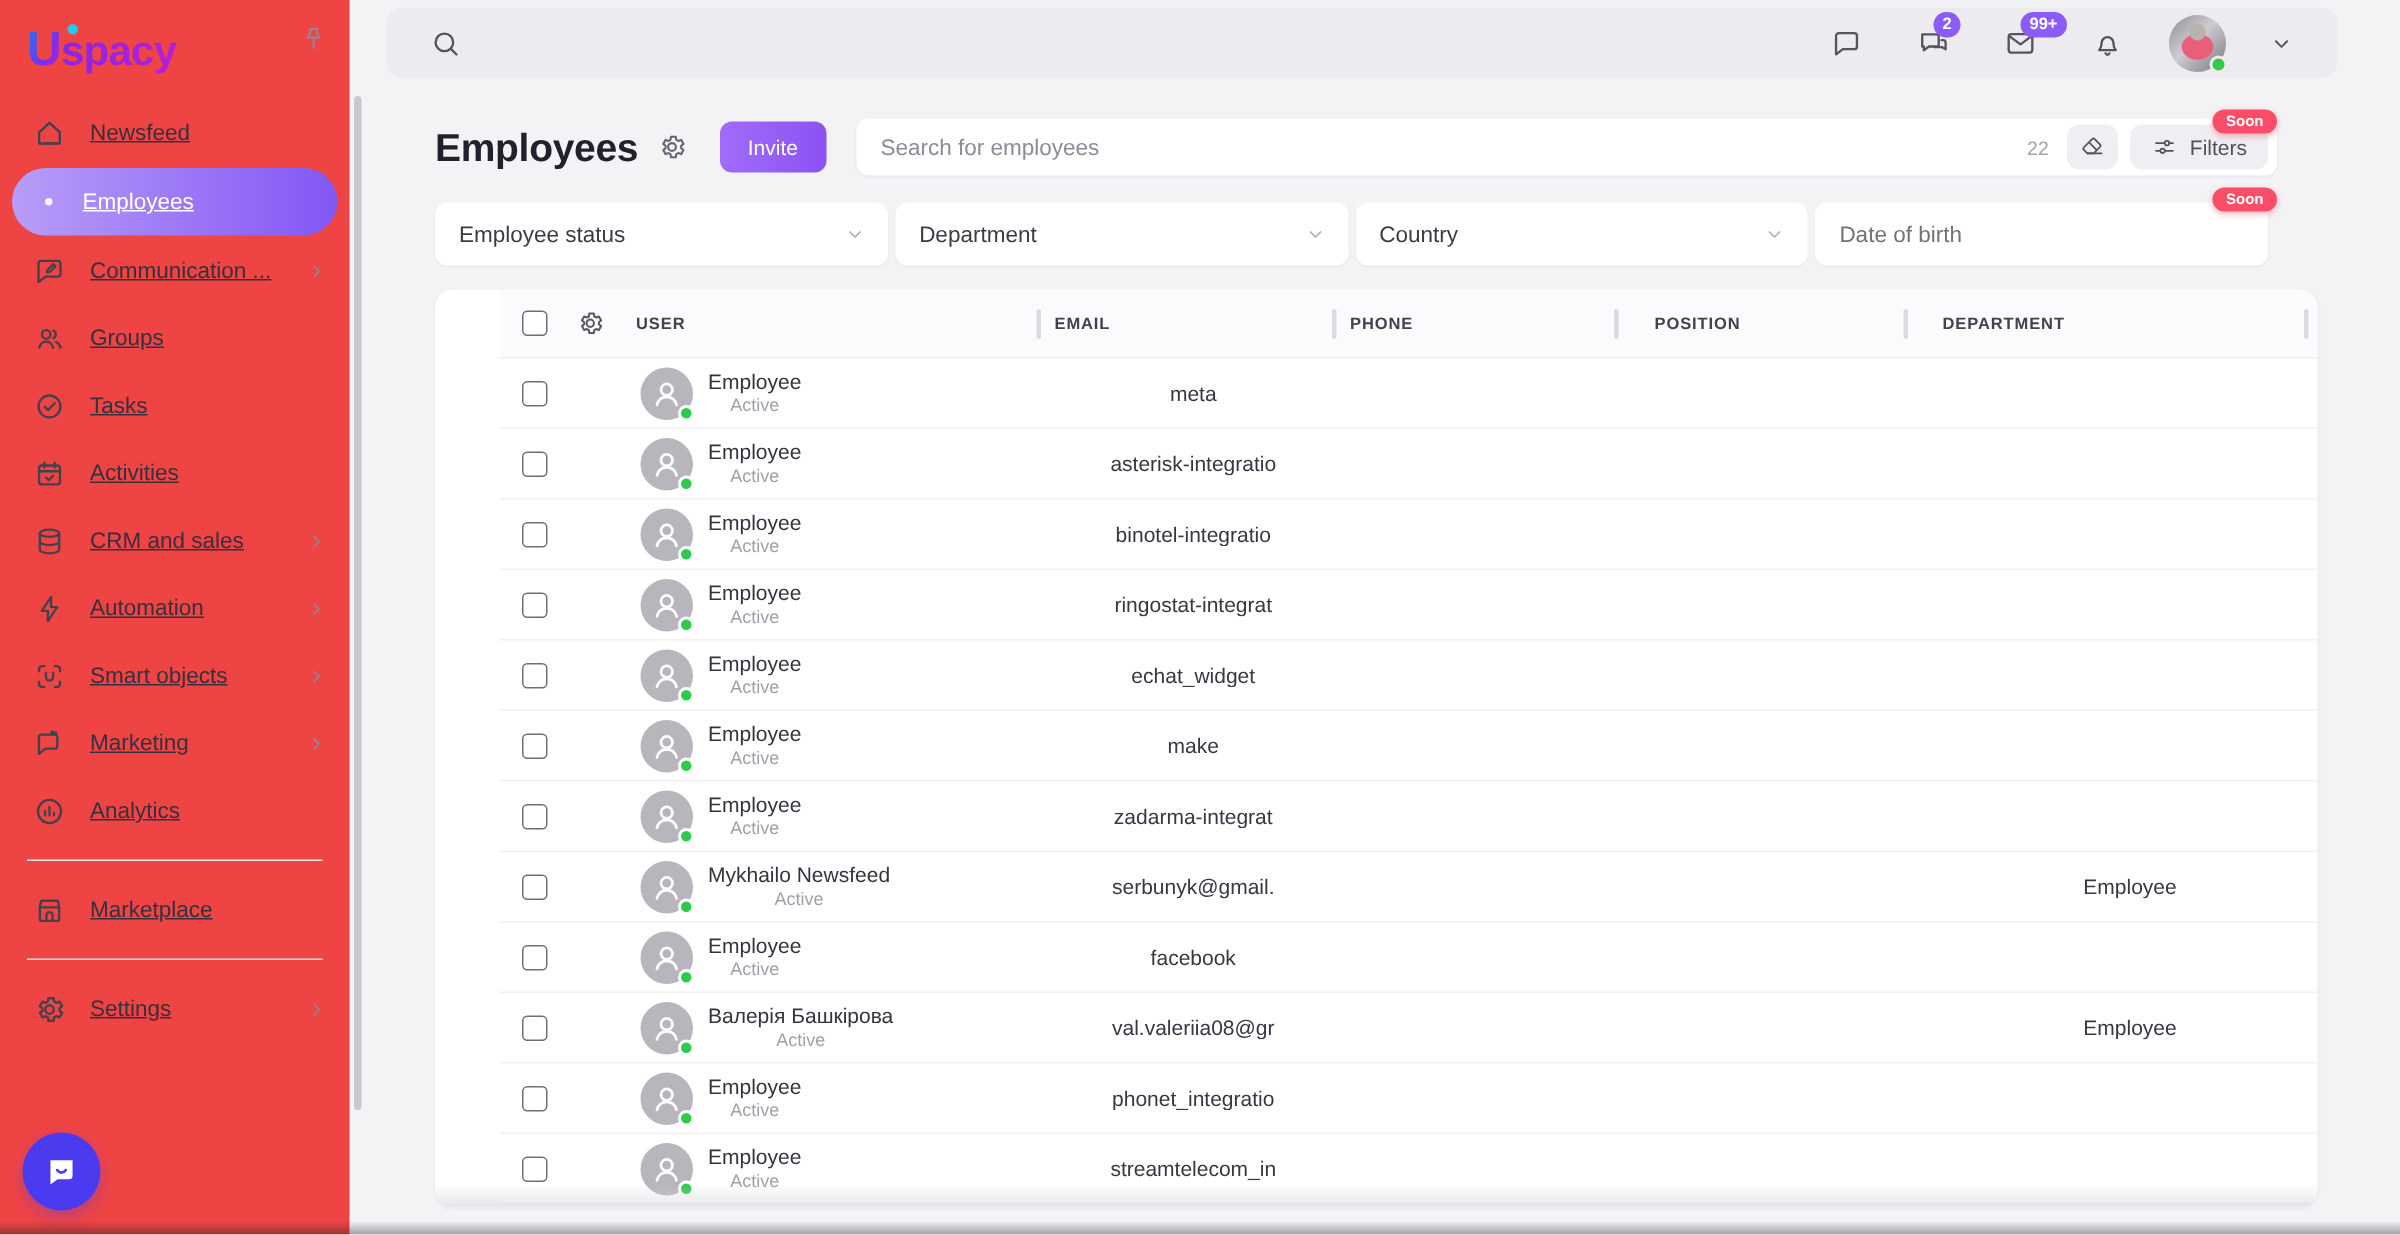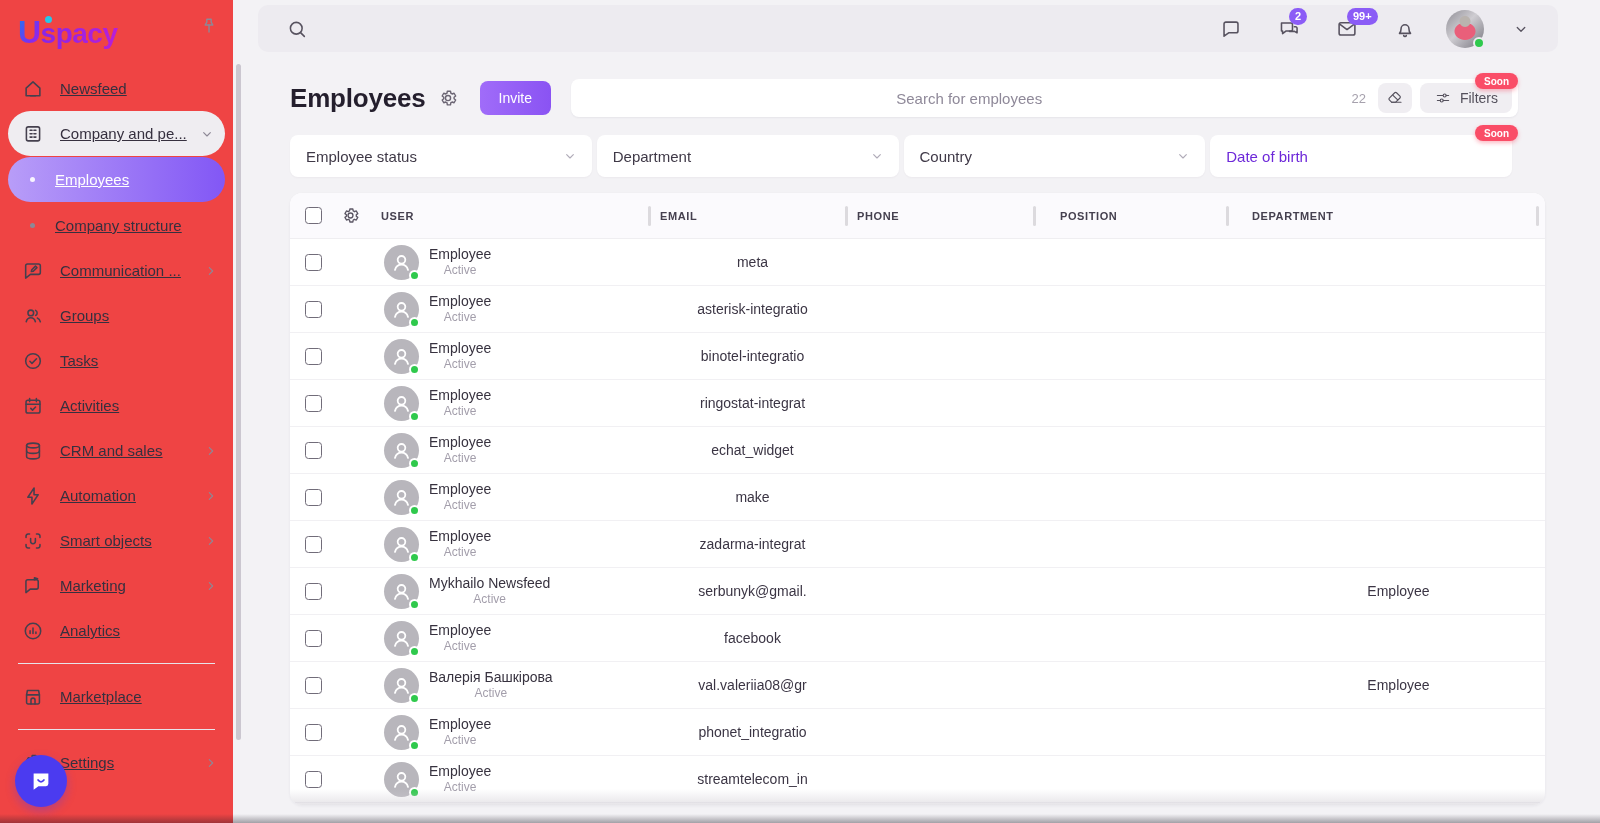--- a/index.html
+++ b/index.html
@@ -44,38 +44,38 @@
       linear-gradient(135deg,#8f8d95 0%,#cfcdd2 45%,#77757e 100%); }
   .tavatar .st { position:absolute; right:-1px; bottom:-1px; width:12px; height:12px; border-radius:50%; background:#2fc94c; border:2px solid #edebf0; }
   .tchev { width:18px; height:18px; color:#57525f; margin-left:-8px; }
 
   .page { padding:26px 55px 0 47px; }
   .page-header { display:flex; align-items:center; margin-bottom:17px; height:40px; }
   .page-title { font-size:26px; font-weight:700; color:#241f2d; letter-spacing:-0.2px; }
   .title-gear { width:20px; height:20px; color:#6b6573; margin-left:12px; cursor:pointer; }
   .invite-btn { margin-left:22px; height:34px; padding:0 19px; border:none; border-radius:8px; background:linear-gradient(90deg,#a06cf9,#8a53f3); color:#fff; font-size:14px; font-family:inherit; cursor:pointer; }
   .search-wrap { flex:1; margin-left:20px; margin-right:27px; height:38px; background:#fff; border-radius:8px; box-shadow:0 1px 2px rgba(40,35,60,.06); display:flex; align-items:center; padding:0 6px 0 16px; position:relative; }
-  .search-input { flex:1; border:none; outline:none; font-size:15px; font-family:inherit; color:#8b5cf6; background:transparent;text-align:center; }
+  .search-input { flex:1; border:none; outline:none; font-size:15px; font-family:inherit; color:#8b5cf6; background:transparent; }
   .search-input::placeholder { color:#8f8999; }
   .search-count { font-size:13px; color:#a6a1ad; margin-right:12px; }
   .mini-btn { height:30px; background:#f0eef2; border-radius:8px; display:flex; align-items:center; justify-content:center; cursor:pointer; color:#54505c; }
   .eraser-btn { width:34px; margin-right:8px; }
   .eraser-btn .bico { width:18px; height:18px; }
   .filters-btn { padding:0 14px; gap:8px; font-size:14px; position:relative; }
   .filters-btn .bico { width:18px; height:18px; }
   .soon-badge { position:absolute; top:-10px; right:-6px; background:#fa4d67; color:#fff; font-size:10px; font-weight:700; padding:2.5px 9px; border-radius:9px; box-shadow:0 2px 4px rgba(250,77,103,.4); }
 
   .filter-row { display:flex; gap:5px; margin-right:33px; margin-bottom:16px; }
   .fbox { flex:1; height:42px; background:#fff; border-radius:8px; display:flex; align-items:center; padding:0 14px 0 16px; position:relative; cursor:pointer; box-shadow:0 1px 2px rgba(40,35,60,.04); }
   .fbox .flabel { flex:1; font-size:15px; color:#3f3947; }
-  .fbox.input .flabel { color:#6d28d9; }
+  .fbox.input .flabel { color:#737373; }
   .fbox .fchev { width:16px; height:16px; color:#b0abb8; }
 
   
-  .table-card { background:#fff; border-radius:12px; box-shadow:0 1px 3px rgba(40,35,60,.06); height:612px; overflow:hidden; position:relative; }
+  .table-card { background:#fff; border-radius:12px; box-shadow:0 1px 3px rgba(40,35,60,.06); height:612px; overflow:hidden; position:relative;padding-left:43px; }
   .thead, .trow { display:grid; grid-template-columns:358px 197px 188px 193px 1fr; align-items:center; }
   .thead { height:46px; background:#fbfafd; border-bottom:1px solid #efeef1; }
   .hcell { font-size:11px; font-weight:700; letter-spacing:.6px; color:#45404f; position:relative; padding-left:12px; height:100%; display:flex; align-items:center; }
   .hcell.sep::before { content:""; position:absolute; left:0; top:13px; width:3px; height:20px; border-radius:2px; background:#dcdade; }
   .hcell.user { padding-left:15px; }
   .hcell.user .hgear { width:19px; height:19px; color:#5b5664; margin:0 21px 0 19px; cursor:pointer; }
   .hcell.pos { padding-left:27px; }
   .hcell.dept { padding-left:26px; }
   .hcell.dept::after { content:""; position:absolute; right:6px; top:13px; width:3px; height:20px; border-radius:2px; background:#dcdade; }
   .cb { width:17px; height:17px; border:1.8px solid #716c79; border-radius:3.5px; background:#fff; flex:0 0 auto; cursor:pointer; }
@@ -115,42 +115,23 @@
       <div class="nav-item">
     <span class="nico">
           <svg viewBox="0 0 24 24" fill="none" stroke="currentColor" stroke-width="1.7" stroke-linecap="round" stroke-linejoin="round">
             <path d="M4.5 11 12 4.2 19.5 11v8.3h-15Z"></path>
             <path d="M9.3 19.3h5.4"></path>
           </svg>
         </span>
     <span class="nlabel">Newsfeed</span>
 
   </div>
-      <div class="nav-item expanded">
-    <span class="nico">
-          <svg viewBox="0 0 24 24" fill="none" stroke="currentColor" stroke-width="1.7" stroke-linecap="round" stroke-linejoin="round">
-            <rect x="4.8" y="4.2" width="14.4" height="15.3" rx="2"></rect>
-            <path d="M8.8 8h2.2M13 8h2.2M8.8 11.7h2.2M13 11.7h2.2M8.8 15.4h2.2M13 15.4h2.2"></path>
-          </svg>
-        </span>
-    <span class="nlabel">Company and pe...</span>
-    <span class="nchev">
-          <svg viewBox="0 0 24 24" fill="none" stroke="currentColor" stroke-width="1.7" stroke-linecap="round" stroke-linejoin="round">
-            <path d="m7 10 5 5 5-5"></path>
-          </svg>
-        </span>
-  </div>
       <div class="nav-item sub active">
     <span class="bullet"></span>
     <span class="nlabel">Employees</span>
-
-  </div>
-      <div class="nav-item sub">
-    <span class="bullet"></span>
-    <span class="nlabel">Company structure</span>
 
   </div>
       <div class="nav-item">
     <span class="nico">
           <svg viewBox="0 0 24 24" fill="none" stroke="currentColor" stroke-width="1.7" stroke-linecap="round" stroke-linejoin="round">
             <path d="M4 6.3C4 5.2 4.9 4.3 6 4.3h12a2 2 0 0 1 2 2v7.4a2 2 0 0 1-2 2H9.2L4 19.7Z"></path>
             <path d="m10.2 12.6.5-2 4-3.9 1.6 1.6-4 3.9z"></path>
           </svg>
         </span>
     <span class="nlabel">Communication ...</span>

